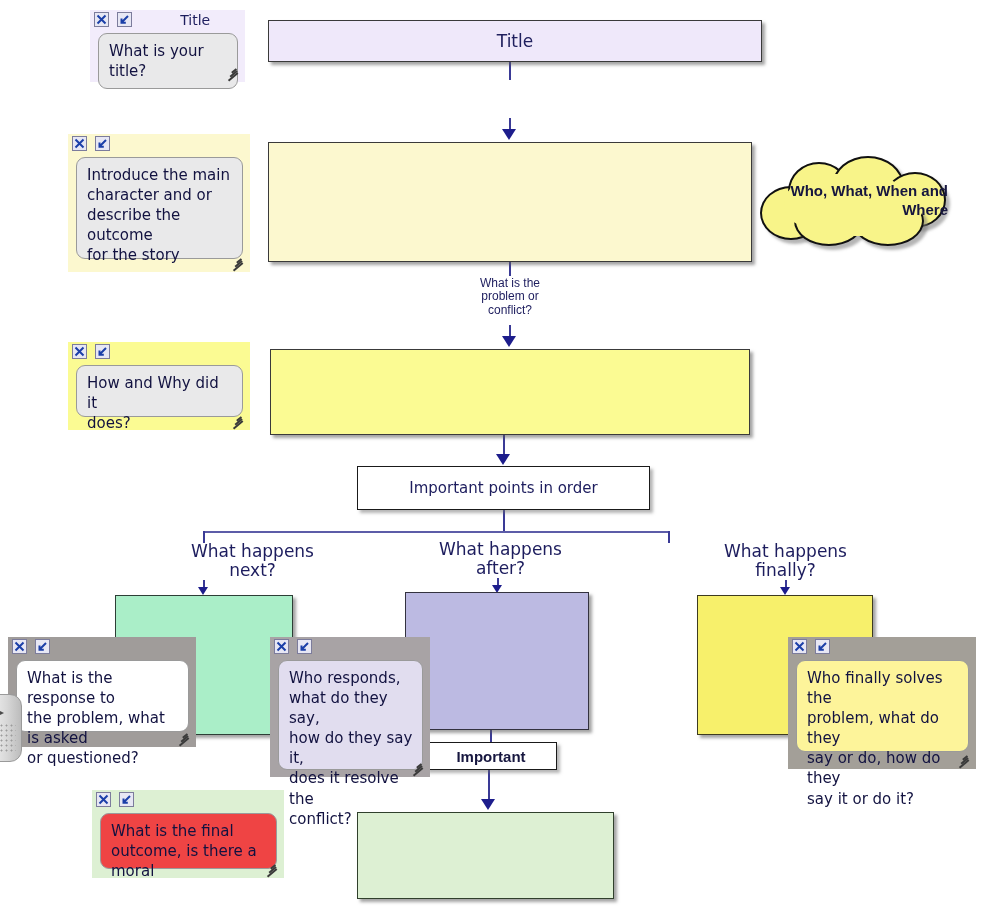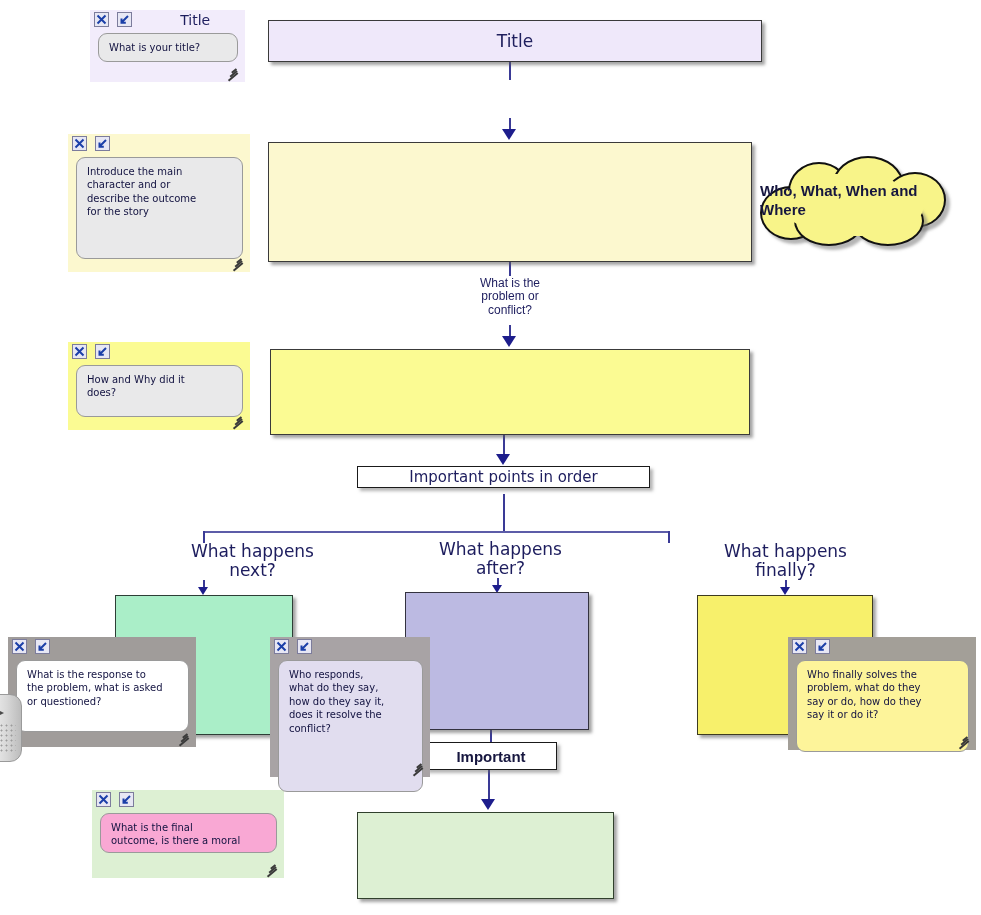--- a/index.html
+++ b/index.html
@@ -40,21 +40,21 @@
   #box-outcome    { left:357px; top:812px; width:257px; height:87px;  background:#ddf0d3; border-color:#30402c;}
 
   
   .wbox {
     position: absolute;
     background: #ffffff;
     border: 1px solid #1a1a1a;
     box-shadow: 3px 3px 3px rgba(110,110,110,0.5);
     display: flex; align-items: center; justify-content: center;
   }
-  #box-important { left:357px; top:466px; width:293px; height:22px; }
+  #box-important { left:357px; top:466px; width:293px; height:44px; }
   #box-important .wlabel {
     font-family: "DejaVu Sans", sans-serif;
     font-size: 15px; color: #1d1d5e;
   }
   #box-conclusion { left:425px; top:742px; width:132px; height:28px; }
   #box-conclusion .wlabel {
     font-family: "Liberation Sans", sans-serif;
     font-weight: bold; font-size: 15px; color: #16163f;
   }
 
@@ -87,21 +87,21 @@
   .arrow.sm {
     border-left-width:5px; border-right-width:5px; border-top-width:8px;
   }
 
   
   #cloud {
     position:absolute; left:760px; top:156px; width:188px; height:92px;
   }
   #cloud .cloud-text {
     position:absolute; left:0; right:0; top:26px;
-    text-align:left; z-index:6;
+    text-align:right; z-index:6;
     font-family:"Liberation Sans", sans-serif;
     font-weight:bold; font-size:15px; color:#16163f; line-height:1.25;
   }
   .cpuff {
     position:absolute; background:#f8f489;
     border:2px solid #111; border-radius:50%;
     box-shadow:4px 4px 3px rgba(120,120,120,0.55);
   }
   .cmask {
     position:absolute; background:#f8f489; border:none; border-radius:50%;
@@ -121,21 +121,21 @@
     display:inline-block; margin-left:40px;
     font-family:"DejaVu Sans", sans-serif; font-size:14px; color:#1d1d5e;
     vertical-align:top;
   }
   .note .note-body {
     margin:3px 7px 0 8px;
     border:1px solid #9a9a9a;
     border-radius:9px;
     padding:7px 9px 7px 10px;
     font-family:"DejaVu Sans", sans-serif;
-    font-size:10px; line-height:1.34; color:#121240;
+    font-size:15px; line-height:1.34; color:#121240;
     white-space:pre-line;
   }
   .note .grip {
     position:absolute; right:6px; bottom:3px;
     width:14px; height:11px;
   }
   .note .grip i {
     position:absolute; right:0; display:block;
     height:1.6px; background:#3a3a3a; transform:rotate(-40deg);
   }
@@ -145,25 +145,25 @@
 
   #note-title   { left:90px;  top:10px;  width:155px; height:72px; background:#f2ecfb; }
   #note-title .note-body { background:#e9e9ea; }
   #note-intro   { left:68px;  top:134px; width:182px; height:138px; background:#fcf8cf; }
   #note-intro .note-body { background:#e9e9ea; height:102px; }
   #note-start   { left:68px;  top:342px; width:182px; height:88px;  background:#fbfb93; }
   #note-start .note-body { background:#e9e9ea; height:52px; }
   #note-resp    { left:8px;   top:637px; width:188px; height:110px; background:#a09c9a; z-index:30; }
   #note-resp .note-body { background:#ffffff; height:72px; }
   #note-who     { left:270px; top:637px; width:160px; height:140px; background:#a8a3a5; z-index:31; }
-  #note-who .note-body { background:#e1ddef; height:132px; }
-  #note-solve   { left:788px; top:637px; width:188px; height:113px; background:#a39f98; z-index:30; }
+  #note-who .note-body { background:#e1ddef; height:110px; }
+  #note-solve   { left:788px; top:637px; width:188px; height:132px; background:#a39f98; z-index:30; }
   #note-solve .note-body { background:#fdf49a; height:92px; }
   #note-moral   { left:92px;  top:790px; width:192px; height:88px;  background:#ddf0d3; }
-  #note-moral .note-body { background:#f9a8d4; height:40px; }
+  #note-moral .note-body { background:#ef4444; height:56px; }
 
   
   #note-resp .note-bar, #note-who .note-bar, #note-solve .note-bar { background:transparent; }
 
   
   #panel-handle {
     position:absolute; left:-12px; top:694px; width:34px; height:68px;
     background:linear-gradient(90deg,#f2f2f2 0%,#d8d8d8 55%,#bcbcbc 100%);
     border:1px solid #9a9a9a; border-radius:5px 12px 12px 5px;
     z-index:40;

